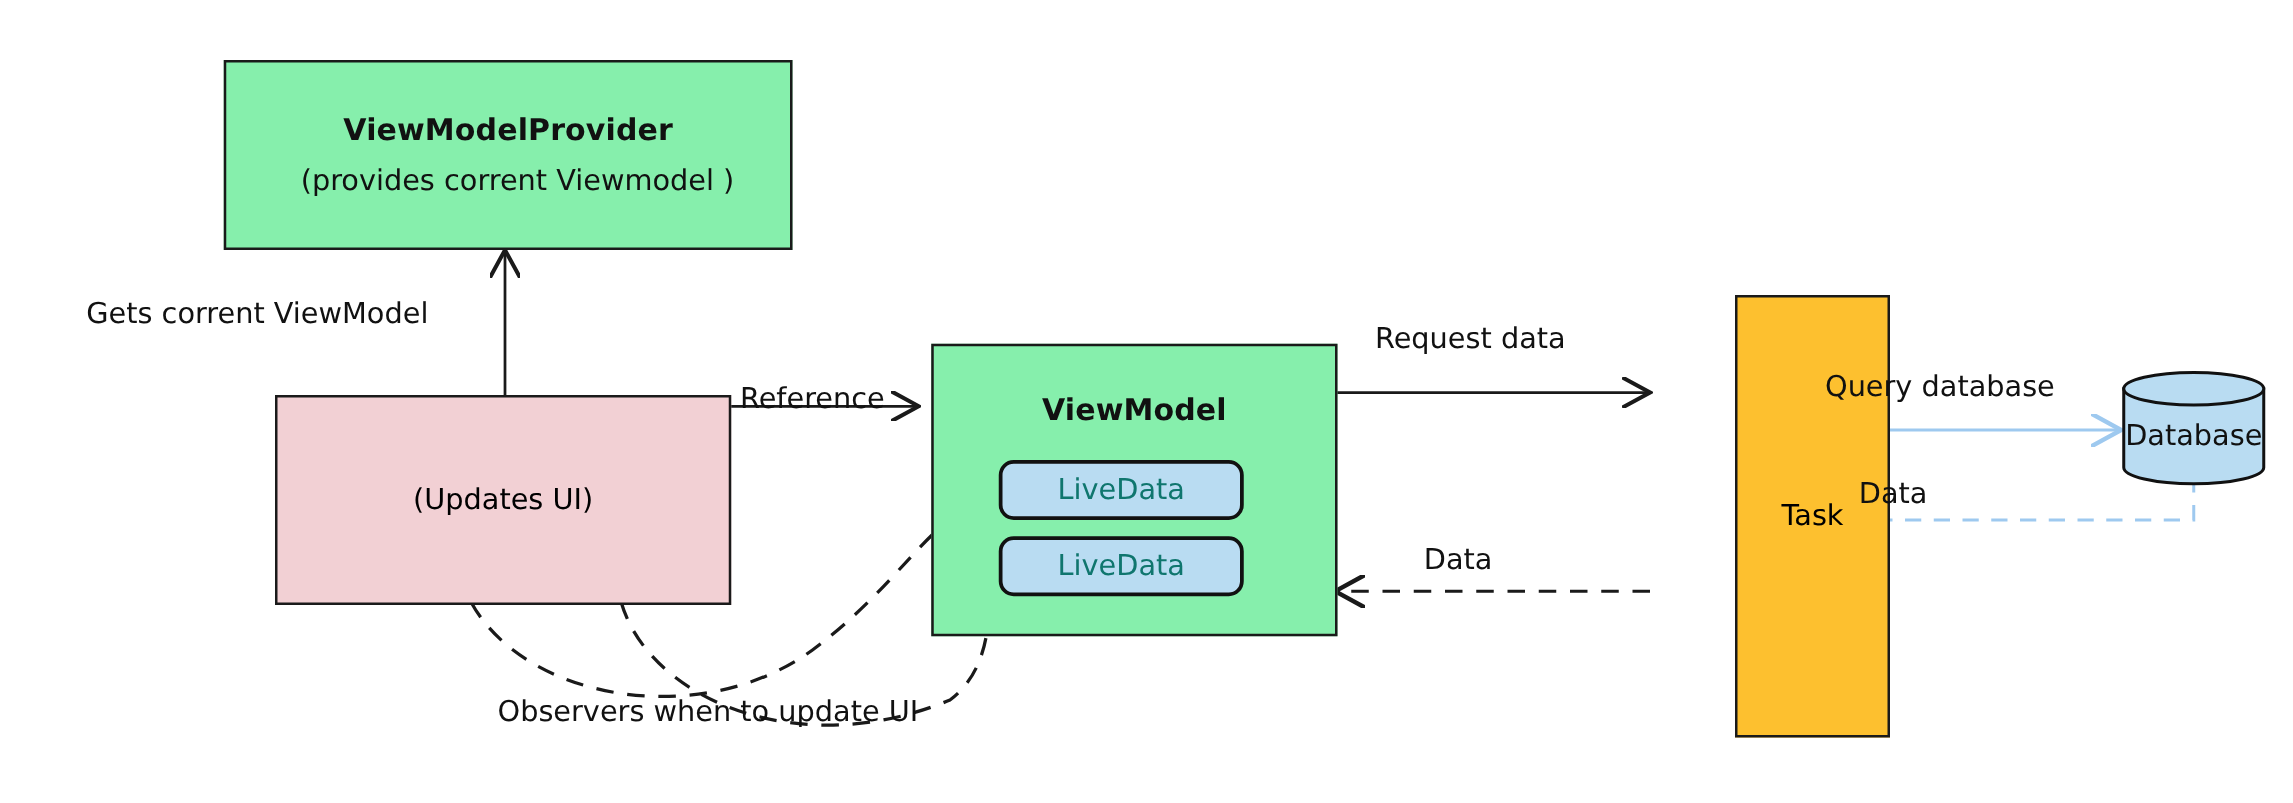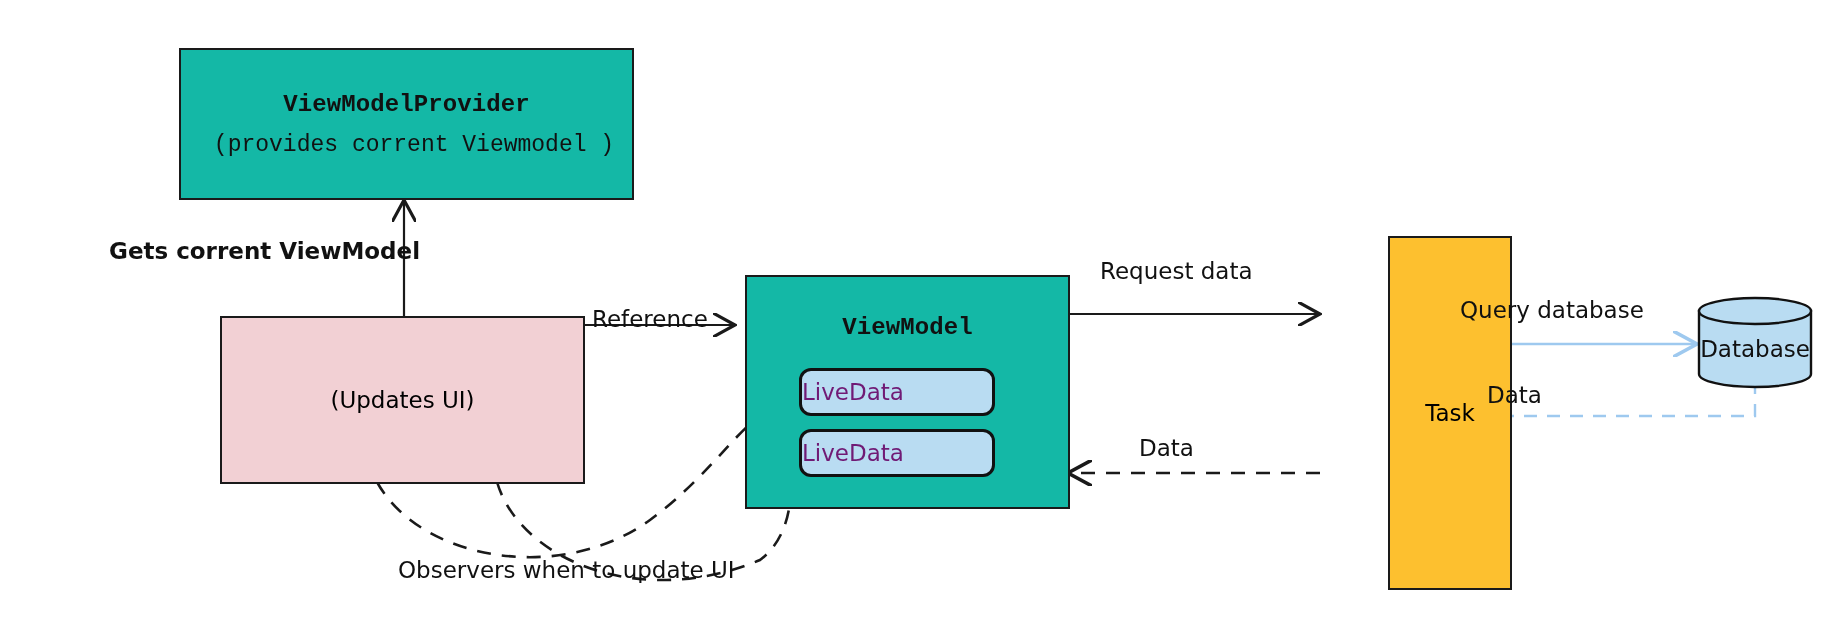--- a/index.html
+++ b/index.html
@@ -27,22 +27,21 @@
   .node {
     position: absolute;
     box-sizing: border-box;
     display: flex;
     flex-direction: column;
     align-items: center;
     justify-content: center;
     border: 2px solid #1a1a1a;
   }
   .node-green {
-    background: #14b8a6;
-    font-family: Liberation Mono, monospace;
+    background: #86efac;
   }
   .node-pink {
     background: #f2d0d4;
   }
   .node-orange {
     background: #fdc02f;
   }
   .node-title {
     font-weight: bold;
     font-size: 24px;
@@ -60,32 +59,32 @@
     color: #000000;
   }
   .livedata {
     position: absolute;
     box-sizing: border-box;
     background: #b9dcf2;
     border: 3px solid #111111;
     border-radius: 12px;
     display: flex;
     align-items: center;
+    justify-content: center;
     font-size: 23px;
-    color: #701a75;
+    color: #0f766e;
   }
   .edge-label {
     position: absolute;
     font-size: 23px;
     color: #111111;
     white-space: nowrap;
   }
   .edge-label-bold {
-    font-weight: bold;
-    margin-left: 40px;
+    font-weight: normal;
   }
   .db-label {
     position: absolute;
     font-size: 23px;
     color: #111111;
     white-space: nowrap;
     text-align: center;
   }
 </style>
 </head>

